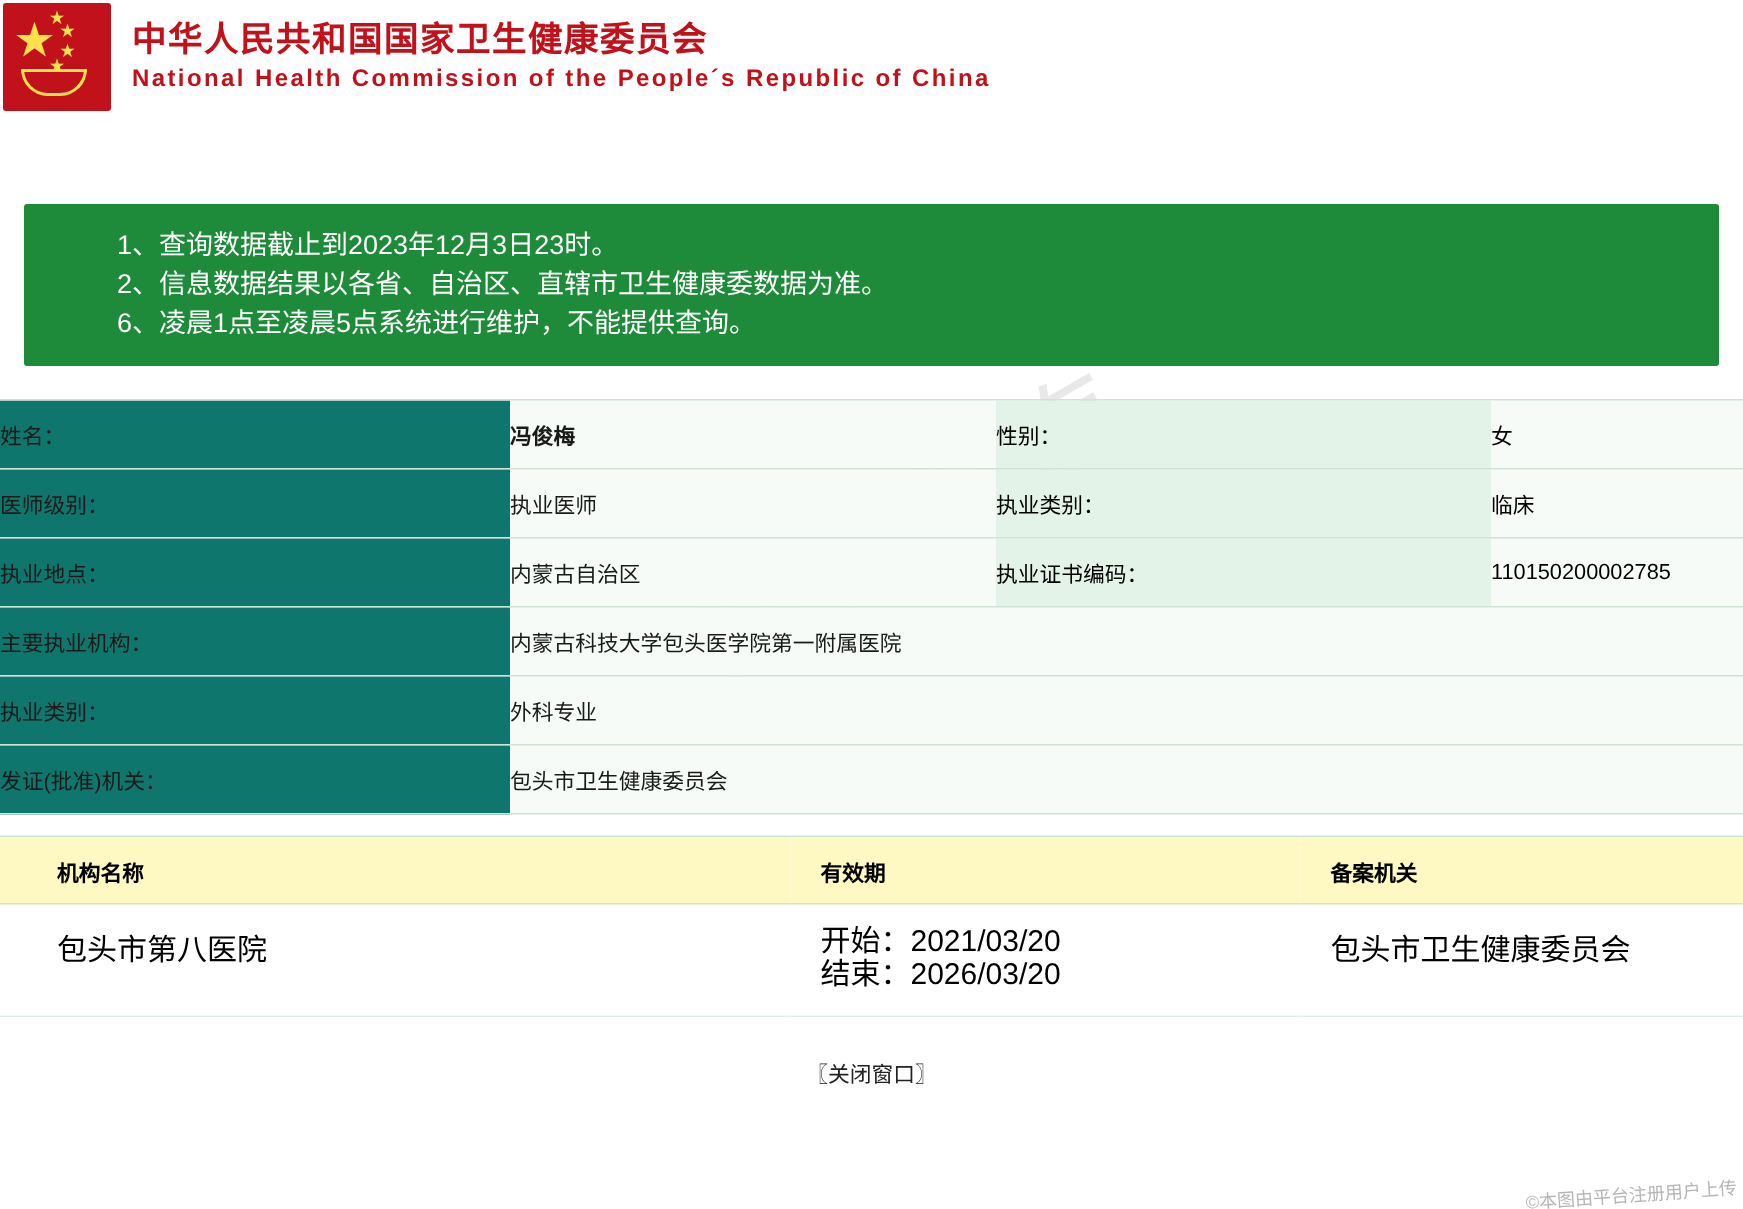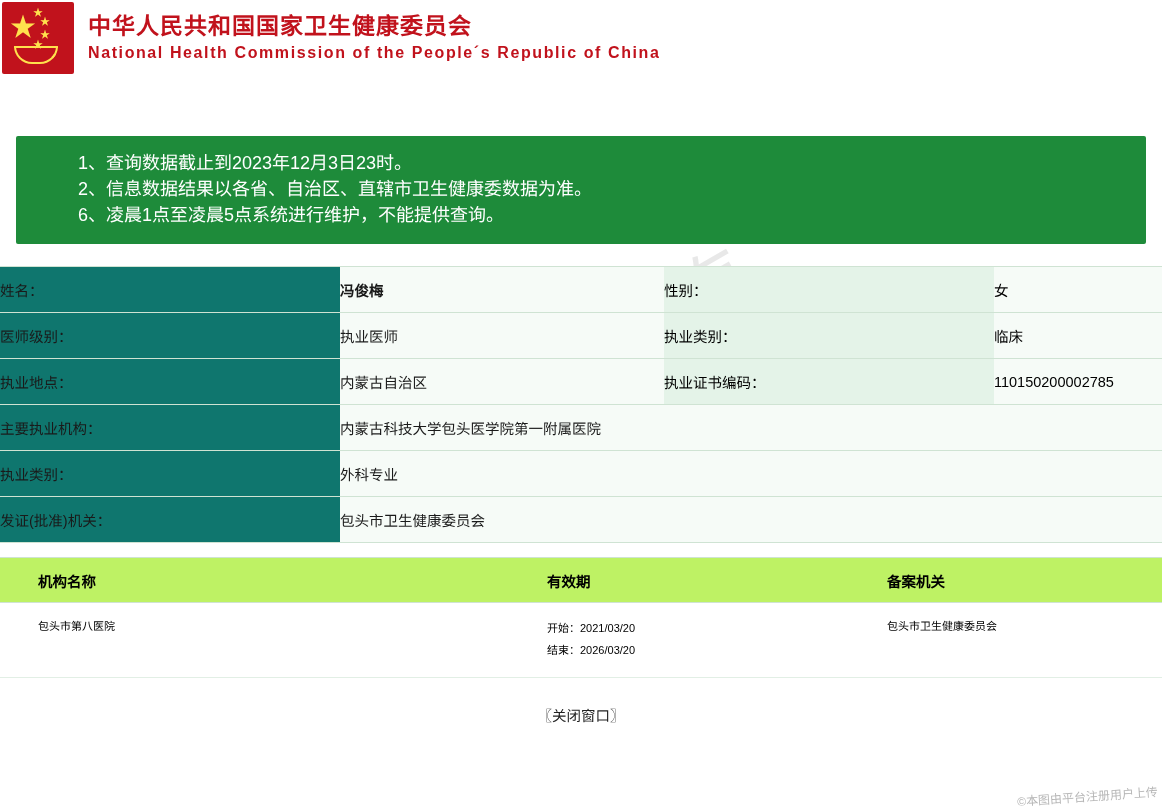--- a/index.html
+++ b/index.html
@@ -145,34 +145,34 @@
   }
 
   
   table.records {
     width: 1162px;
     border-collapse: collapse;
     table-layout: fixed;
     margin-top: 14px;
   }
   table.records th {
-    background: #bef264;
+    background: #fef9c3;
     text-align: left;
     font-size: 14.5px;
     font-weight: bold;
     height: 44px;
     border-top: 1px solid #cfe3d3;
     border-bottom: 1px solid #cfe3d3;
     padding: 0 0 0 38px;
   }
   table.records th.c2 { padding-left: 20px; width: 320px; }
   table.records th.c3 { padding-left: 20px; width: 275px; }
   table.records td {
     background: #ffffff;
-    font-size: 11px;
+    font-size: 20px;
     vertical-align: top;
     padding: 14px 0 16px 38px;
     border-bottom: 1px solid #e2efe5;
   }
   table.records td.c2 { padding-left: 20px; line-height: 22px; }
   table.records td.c3 { padding-left: 20px; }
 
   
   .footer {
     text-align: center;

